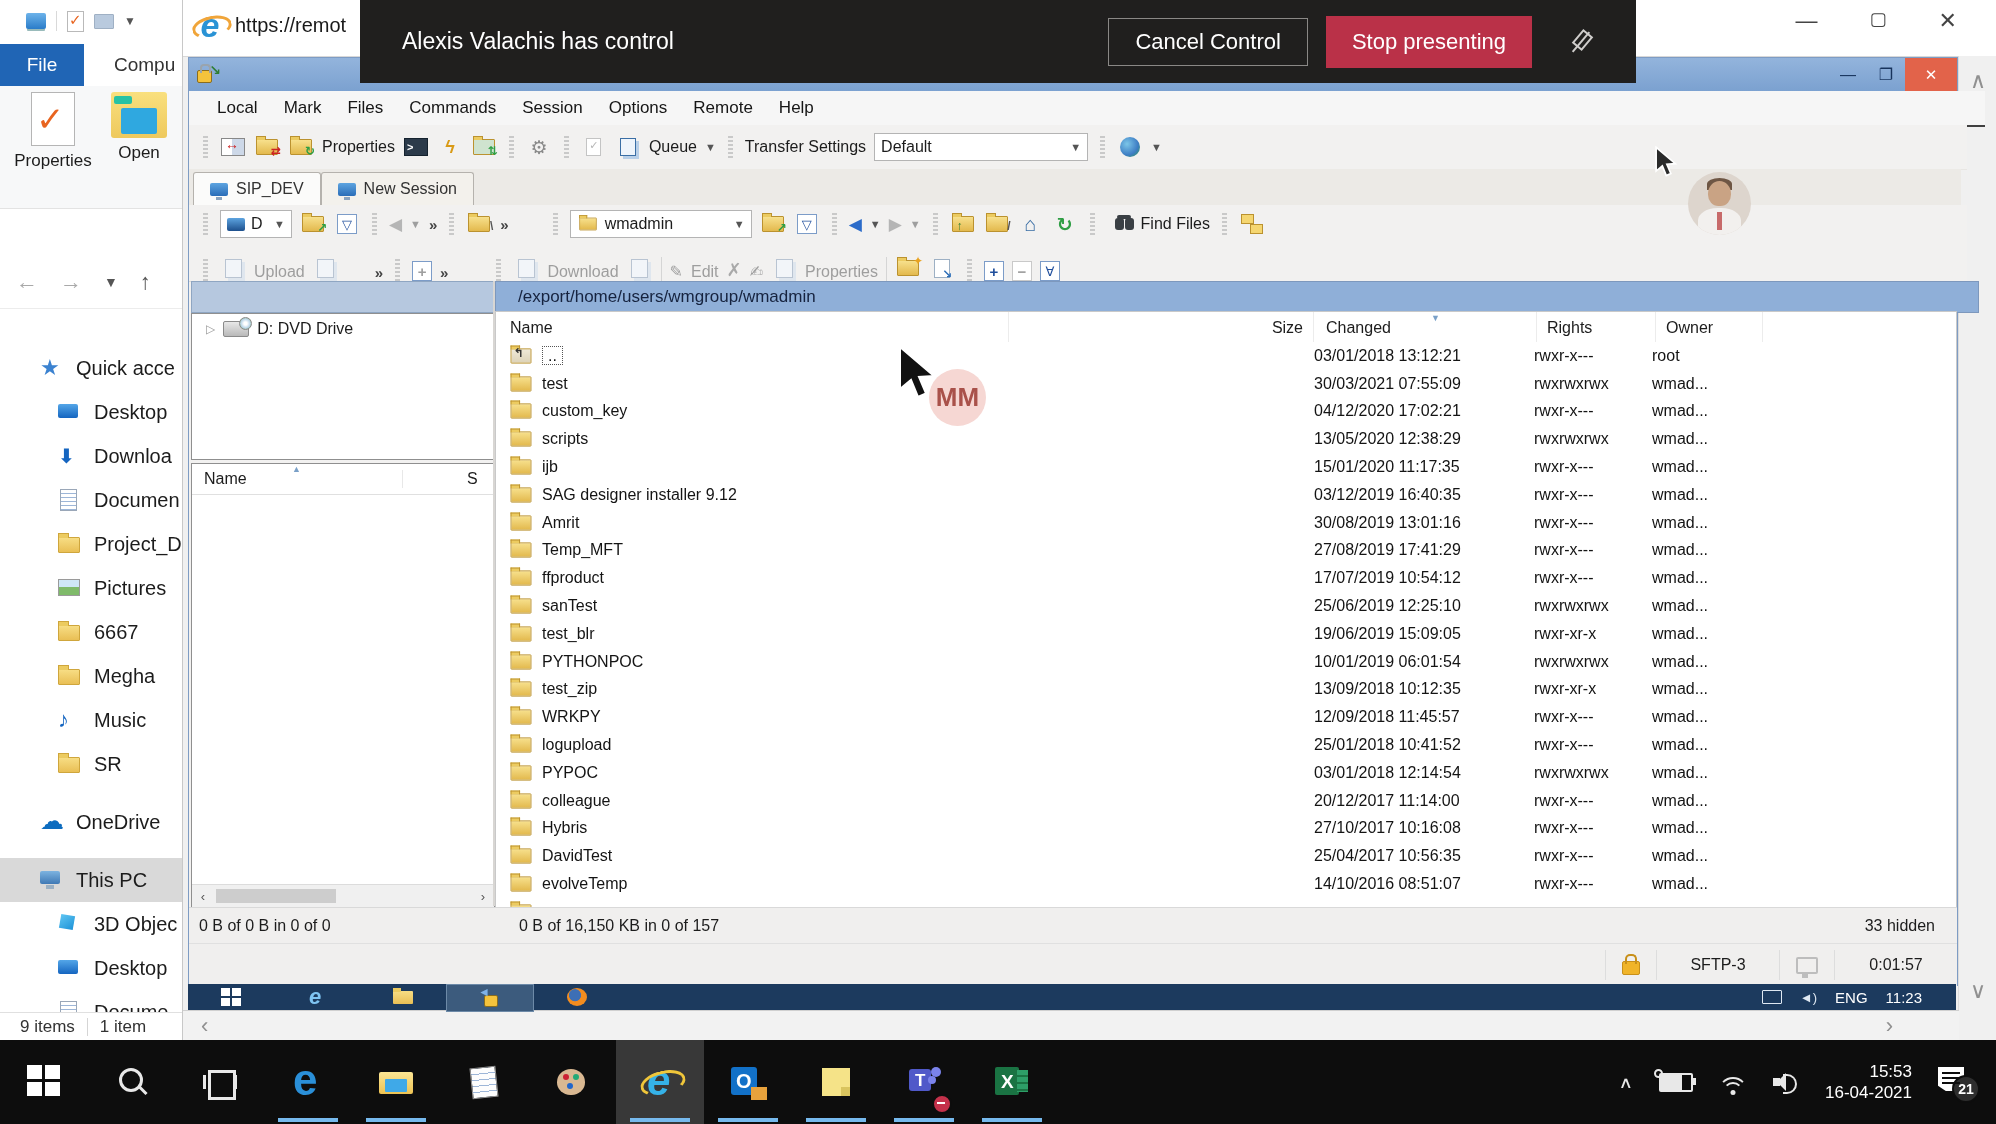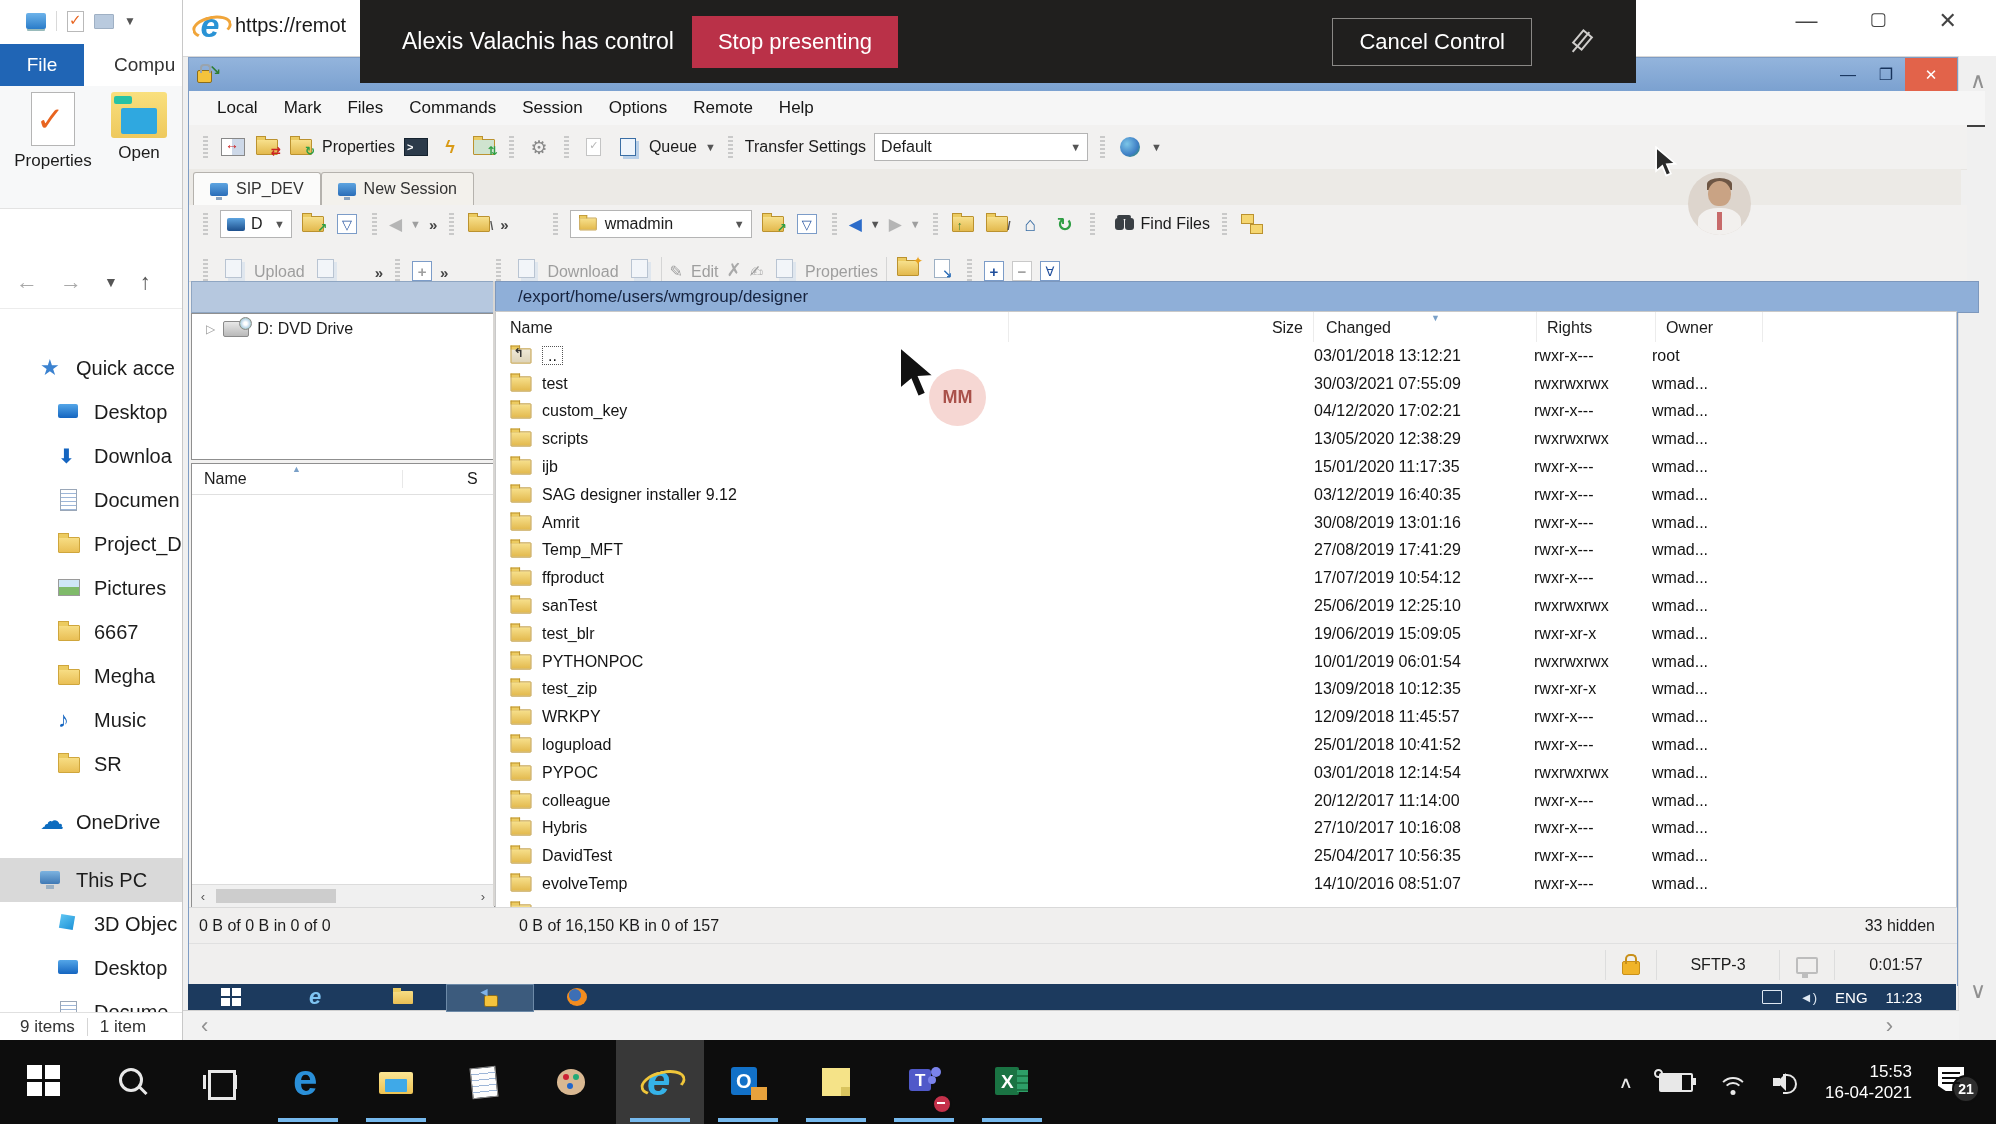--- a/index.html
+++ b/index.html
@@ -204,21 +204,21 @@
   #banner{left:360px;top:0;width:1276px;height:83px;background:#201f1e;z-index:6;display:flex;align-items:center;}
   #banner-msg{color:#fff;font-size:23px;margin-left:42px;}
   #cancel-btn{margin-left:auto;height:48px;padding:0 26px;border:1px solid #8a8886;color:#fff;font-size:22px;display:flex;align-items:center;background:transparent;}
   #stop-btn{margin-left:18px;height:52px;padding:0 26px;background:#ba3148;color:#fff;font-size:22px;display:flex;align-items:center;border:none;}
   #pin-ic{margin:0 44px 0 34px;position:relative;width:26px;height:26px;}
   #pin-ic::before{content:"";position:absolute;left:10px;top:2px;width:9px;height:14px;border:2px solid #cfcdcb;transform:rotate(40deg);}
   #pin-ic::after{content:"";position:absolute;left:2px;top:12px;width:26px;height:2px;background:#cfcdcb;transform:rotate(-50deg);}
 
   
   #presence-mm{left:929px;top:369px;width:57px;height:57px;border-radius:50%;background:#f6d7d3;z-index:7;
-    display:flex;align-items:center;justify-content:center;color:#a9514a;font-size:18px;font-weight:bold;}
+    display:flex;align-items:center;justify-content:center;color:#a9514a;font-size:26px;font-weight:bold;}
   #profile-avatar{left:1688px;top:172px;width:63px;height:63px;border-radius:50%;background:#ddd5cd;z-index:5;overflow:hidden;}
   #profile-avatar .head{position:absolute;left:20px;top:9px;width:23px;height:25px;border-radius:50% 50% 45% 45%;background:#c9a384;}
   #profile-avatar .hair{position:absolute;left:19px;top:6px;width:25px;height:12px;border-radius:50% 50% 0 0;background:#6e5644;}
   #profile-avatar .body{position:absolute;left:10px;top:36px;width:43px;height:28px;border-radius:45% 45% 0 0;background:#f2f0ee;}
   #profile-avatar .tie{position:absolute;left:29px;top:40px;width:5px;height:18px;background:#c76a6a;}
   .cursor{z-index:9;}
 
   
   #taskbar{left:0;top:1040px;width:1996px;height:84px;background:#0d0d0d;z-index:8;display:flex;align-items:center;}
   #tb-apps{display:flex;height:100%;}
@@ -643,21 +643,21 @@
       </div>
       <div id="ws-hscroll">
         <span class="btn">‹</span>
         <span class="thumb"></span>
         <span class="btn right">›</span>
       </div>
     </div>
     <div id="ws-splitter"></div>
 
     <div id="ws-pathrow-right">
-      <span>/export/home/users/wmgroup/designer</span>
+      <span>/export/home/users/wmgroup/wmadmin</span>
     </div>
     <div id="ws-rheader">
       <span class="hc name">Name</span>
       <span class="hc size">Size</span>
       <span class="hc changed">
         <span>Changed</span>
         <span class="sortmark">▼</span>
       </span>
       <span class="hc rights">Rights</span>
       <span class="hc owner">Owner</span>
@@ -939,22 +939,22 @@
     <div id="rt-right">
       <span class="kbd-ic"></span>
       <span class="spk-sm">◄)</span>
       <span>ENG</span>
       <span>11:23</span>
     </div>
   </div>
 
   <div id="banner" class="abs">
     <span id="banner-msg">Alexis Valachis has control</span>
+    <button id="cancel-btn">Cancel Control</button>
     <button id="stop-btn">Stop presenting</button>
-    <button id="cancel-btn">Cancel Control</button>
     <span id="pin-ic"></span>
   </div>
 
   <div id="presence-mm" class="abs">MM</div>
   <div id="profile-avatar" class="abs">
     <span class="body"></span>
       <span class="tie"></span>
       <span class="hair"></span>
       <span class="head"></span>
   </div>

